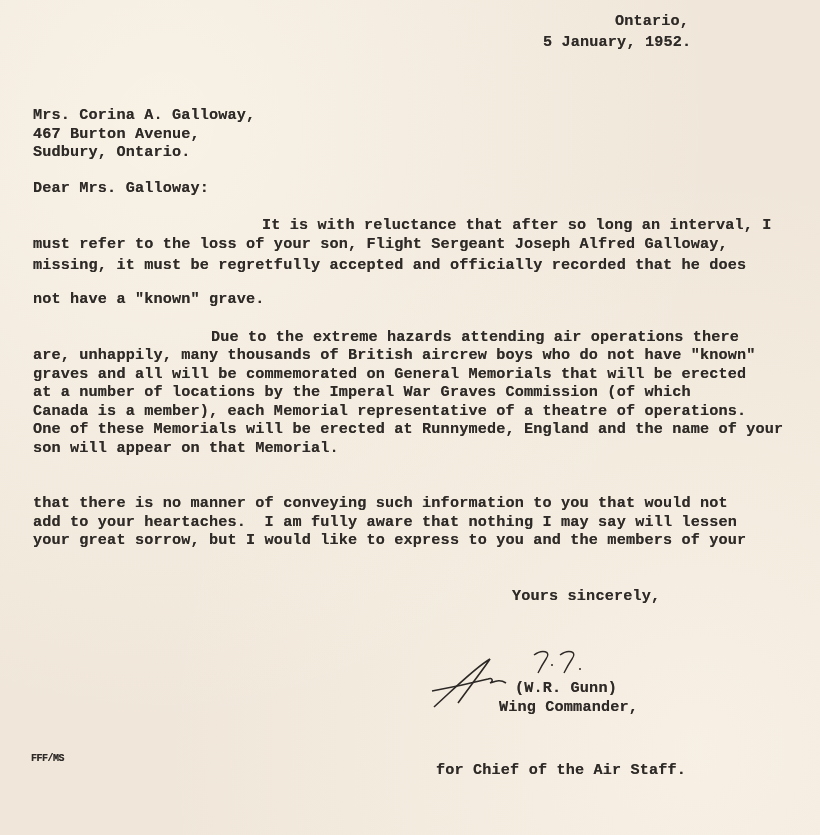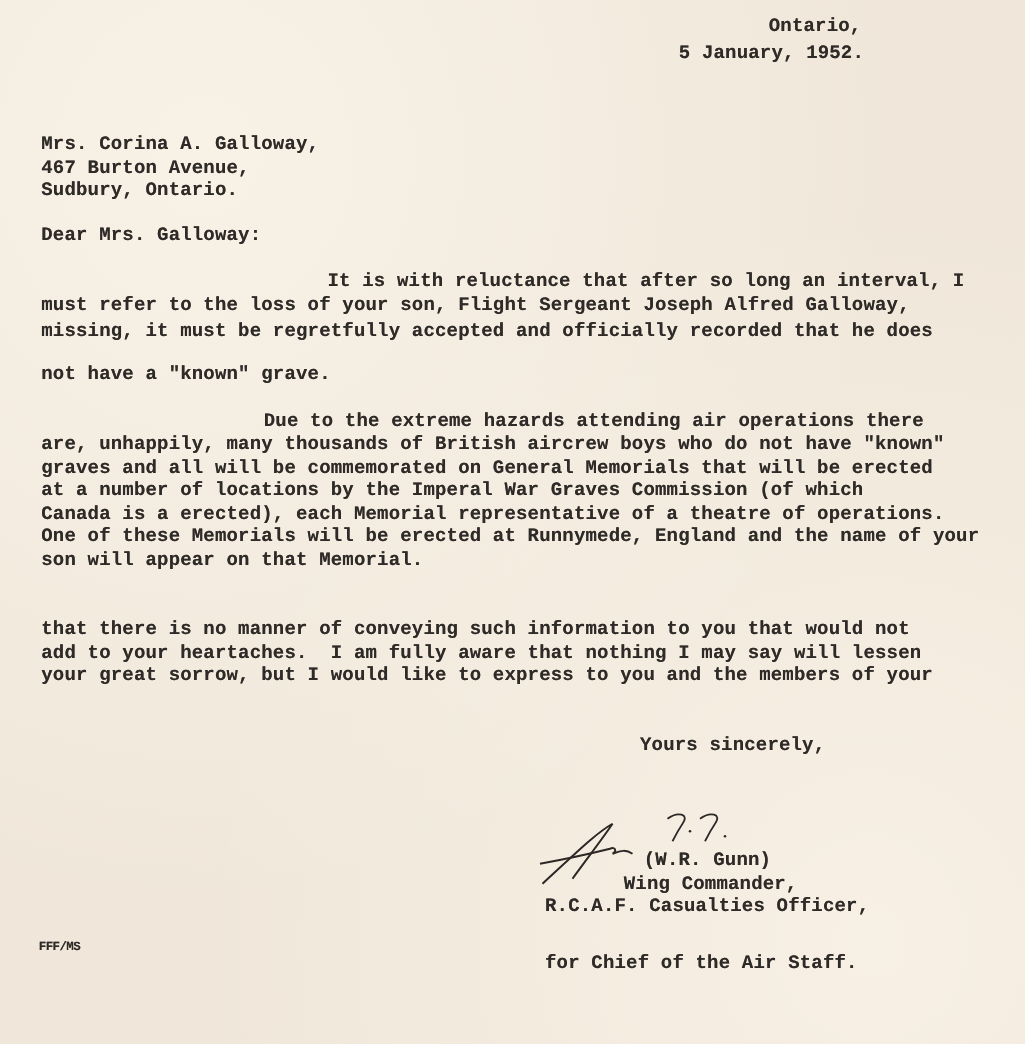--- a/index.html
+++ b/index.html
@@ -40,39 +40,38 @@
 
   <div class="line" style="left:226px; top:216px;margin-left:36px;">It is with reluctance that after so long an interval, I</div>
   <div class="line" style="left:33px; top:235px;">must refer to the loss of your son, Flight Sergeant Joseph Alfred Galloway,</div>
   <div class="line" style="left:33px; top:256px;">missing, it must be regretfully accepted and officially recorded that he does</div>
   <div class="line" style="left:33px; top:290px;">not have a "known" grave.</div>
 
   <div class="line" style="left:211px; top:328px;">Due to the extreme hazards attending air operations there</div>
   <div class="line" style="left:33px; top:346px;">are, unhappily, many thousands of British aircrew boys who do not have "known"</div>
   <div class="line" style="left:33px; top:365px;">graves and all will be commemorated on General Memorials that will be erected</div>
   <div class="line" style="left:33px; top:383px;">at a number of locations by the Imperal War Graves Commission (of which</div>
-  <div class="line" style="left:33px; top:402px;">Canada is a erected), each Memorial representative of a theatre of operations.</div>
+  <div class="line" style="left:33px; top:402px;">Canada is a member), each Memorial representative of a theatre of operations.</div>
   <div class="line" style="left:33px; top:420px;">One of these Memorials will be erected at Runnymede, England and the name of your</div>
   <div class="line" style="left:33px; top:439px;">son will appear on that Memorial.</div>
 
   <div class="line" style="left:33px; top:494px;">that there is no manner of conveying such information to you that would not</div>
   <div class="line" style="left:33px; top:513px;text-align:center;">add to your heartaches.  I am fully aware that nothing I may say will lessen</div>
   <div class="line" style="left:33px; top:531px;">your great sorrow, but I would like to express to you and the members of your</div>
 
   <div class="line" style="left:512px; top:587px;">Yours sincerely,</div>
 
   <svg class="sig-svg" width="180" height="70" viewBox="0 0 180 70">
     <path d="M6 62 C 30 40, 48 22, 62 14 C 54 26, 40 44, 30 58" fill="none" stroke="#2c2826" stroke-width="1.6"></path>
     <path d="M4 46 C 26 42, 44 38, 60 34 C 64 32, 66 36, 62 38 C 68 36, 72 34, 78 38" fill="none" stroke="#2c2826" stroke-width="1.6"></path>
     <path d="M106 10 C 114 4, 124 6, 118 14 C 114 20, 112 24, 110 28" fill="none" stroke="#2c2826" stroke-width="1.4"></path>
     <path d="M132 10 C 140 4, 150 6, 144 14 C 140 20, 138 24, 136 28" fill="none" stroke="#2c2826" stroke-width="1.4"></path>
     <circle cx="124" cy="20" r="1" fill="#2c2826"></circle>
     <circle cx="152" cy="24" r="1" fill="#2c2826"></circle>
   </svg>
 
   <div class="line" style="left:515px; top:679px;">(W.R. Gunn)</div>
   <div class="line" style="left:499px; top:698px;">Wing Commander,</div>
-  <div class="line" style="left:436px; top:716px;">R.C.A.F. Casualties Officer,</div>
   <div class="line" style="left:436px; top:761px;text-align:center;">for Chief of the Air Staff.</div>
 
   <div class="line" style="left:31px; top:750px; font-size:10px; letter-spacing:-0.5px;">FFF/MS</div>
 
 </div>
 
 </body></html>

